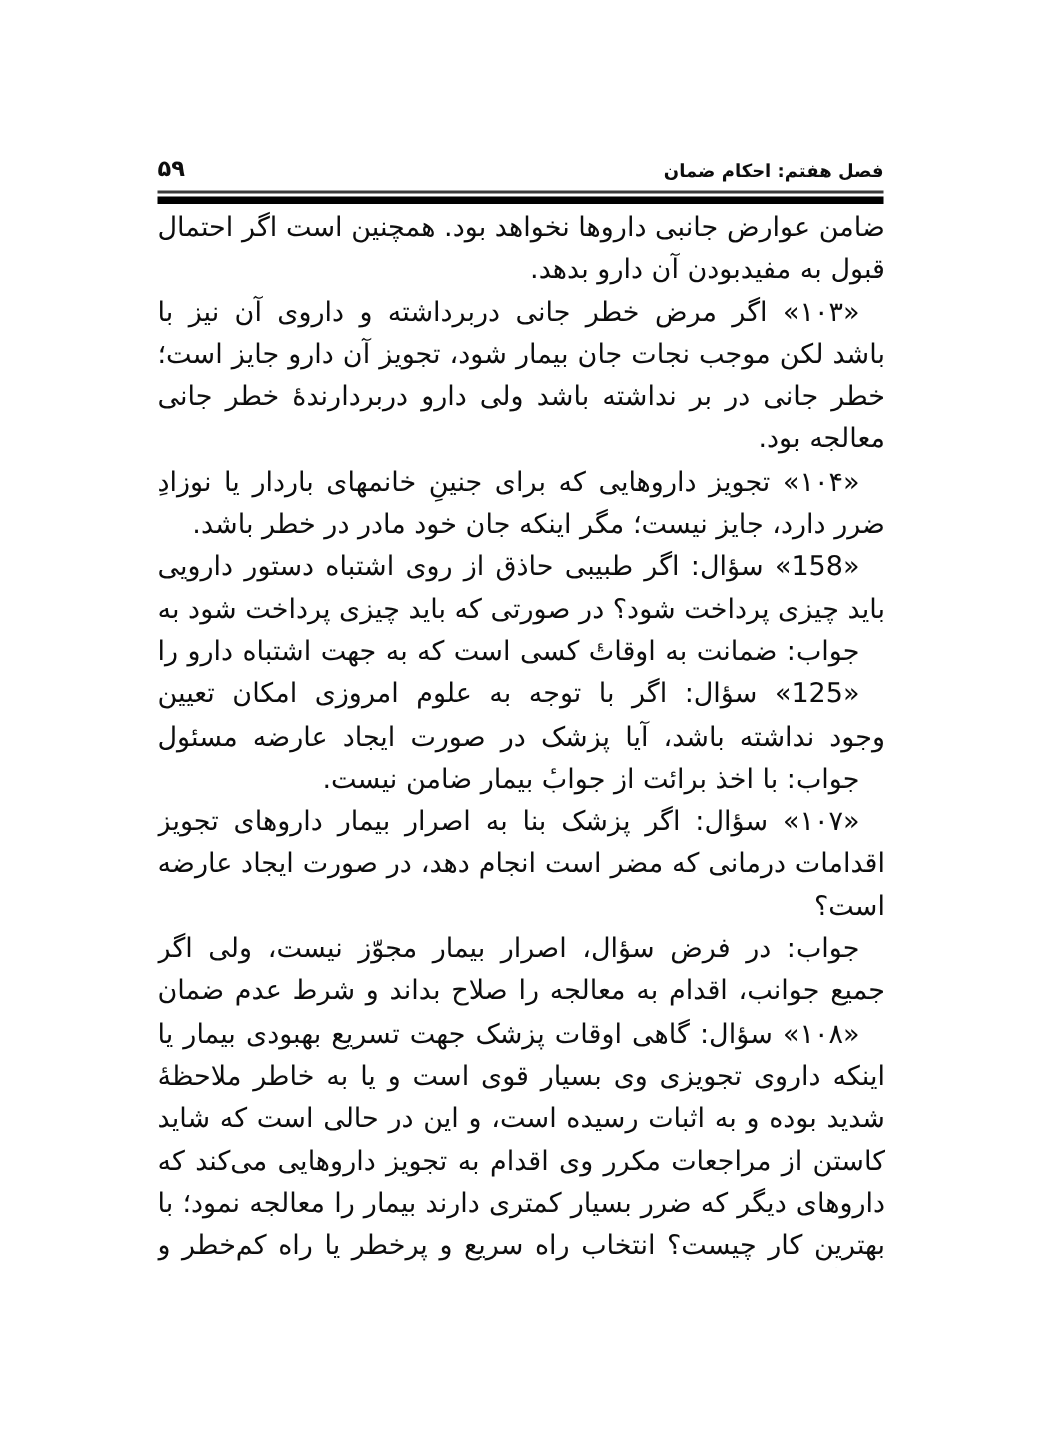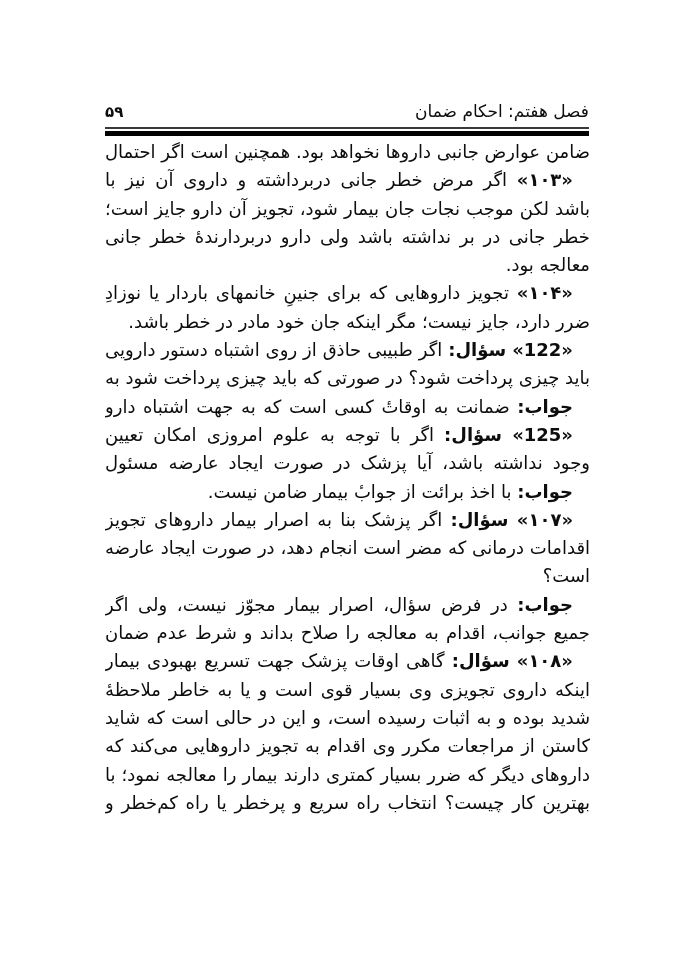--- a/index.html
+++ b/index.html
@@ -26,22 +26,22 @@
     right: 107px;
     left: 105px;
     height: 24px;
     display: flex;
     flex-direction: row;
     justify-content: space-between;
     align-items: flex-end;
     direction: rtl;
   }
   .chapter {
-    font-weight: normal;
-    font-size: 17px;
+    font-weight: bold;
+    font-size: 12px;
     letter-spacing: 0;
   }
   .pagenum {
     font-weight: bold;
     font-size: 15px;
   }
   .rule-thin {
     position: absolute;
     top: 127px;
     right: 107px;
@@ -72,42 +72,43 @@
     height: 28.3px;
     overflow: hidden;
   }
   .line.end {
     text-align-last: right;
   }
   .line.indent {
     padding-right: 17px;
   }
   .bold {
-    font-weight: bold;
+    font-weight: normal;
   }
 </style>
 </head>
 <body>
 
 <div class="page">
   <div class="header">
     <span class="chapter">فصل هفتم: احکام ضمان</span>
     <span class="pagenum">۵۹</span>
   </div>
   <div class="rule-thin"></div>
   <div class="rule-thick"></div>
   <div class="body-text">
       <div class="line"><span>ضامن عوارض جانبی داروها نخواهد بود. همچنین است اگر احتمال عقلاییِ قابل</span></div>
+      <div class="line end"><span>قبول به مفیدبودن آن دارو بدهد.</span></div>
       <div class="line indent"><span class="bold">«۱۰۳»</span><span> اگر مرض خطر جانی دربرداشته و داروی آن نیز با عوارض شدید توأم</span></div>
       <div class="line"><span>باشد لکن موجب نجات جان بیمار شود، تجویز آن دارو جایز است؛ ولی اگر مرض</span></div>
       <div class="line"><span>خطر جانی در بر نداشته باشد ولی دارو دربردارندهٔ خطر جانی باشد، تجویز آن جایز</span></div>
       <div class="line end"><span>معالجه بود.</span></div>
       <div class="line indent"><span class="bold">«۱۰۴»</span><span> تجویز داروهایی که برای جنینِ خانمهای باردار یا نوزادِ خانمهای شیرده</span></div>
       <div class="line end"><span>ضرر دارد، جایز نیست؛ مگر اینکه جان خود مادر در خطر باشد.</span></div>
-      <div class="line indent"><span class="bold">«122»</span><span> </span><span class="bold">سؤال:</span><span> اگر طبیبی حاذق از روی اشتباه دستور دارویی را برای بیمار به</span></div>
+      <div class="line indent"><span class="bold">«158»</span><span> </span><span class="bold">سؤال:</span><span> اگر طبیبی حاذق از روی اشتباه دستور دارویی را برای بیمار به</span></div>
       <div class="line"><span>باید چیزی پرداخت شود؟ در صورتی که باید چیزی پرداخت شود به عهدهٔ کیست؟</span></div>
       <div class="line end indent"><span class="bold">جواب:</span><span> ضمانت به اوقاتٔ کسی است که به جهت اشتباه دارو را نوشته است.</span></div>
       <div class="line indent"><span class="bold">«125»</span><span> </span><span class="bold">سؤال:</span><span> اگر با توجه به علوم امروزی امکان تعیین حساسیت یک دارو</span></div>
       <div class="line end"><span>وجود نداشته باشد، آیا پزشک در صورت ایجاد عارضه مسئول است؟</span></div>
       <div class="line end indent"><span class="bold">جواب:</span><span> با اخذ برائت از جوابٔ بیمار ضامن نیست.</span></div>
       <div class="line indent"><span class="bold">«۱۰۷»</span><span> </span><span class="bold">سؤال:</span><span> اگر پزشک بنا به اصرار بیمار داروهای تجویز نماید و یا سایر</span></div>
       <div class="line"><span>اقدامات درمانی که مضر است انجام دهد، در صورت ایجاد عارضه چه کسی مسئول</span></div>
       <div class="line end"><span>است؟</span></div>
       <div class="line indent"><span class="bold">جواب:</span><span> در فرض سؤال، اصرار بیمار مجوّز نیست، ولی اگر پزشک با ملاحظهٔ</span></div>
       <div class="line end"><span>جمیع جوانب، اقدام به معالجه را صلاح بداند و شرط عدم ضمان کند مسئول نیست.</span></div>

